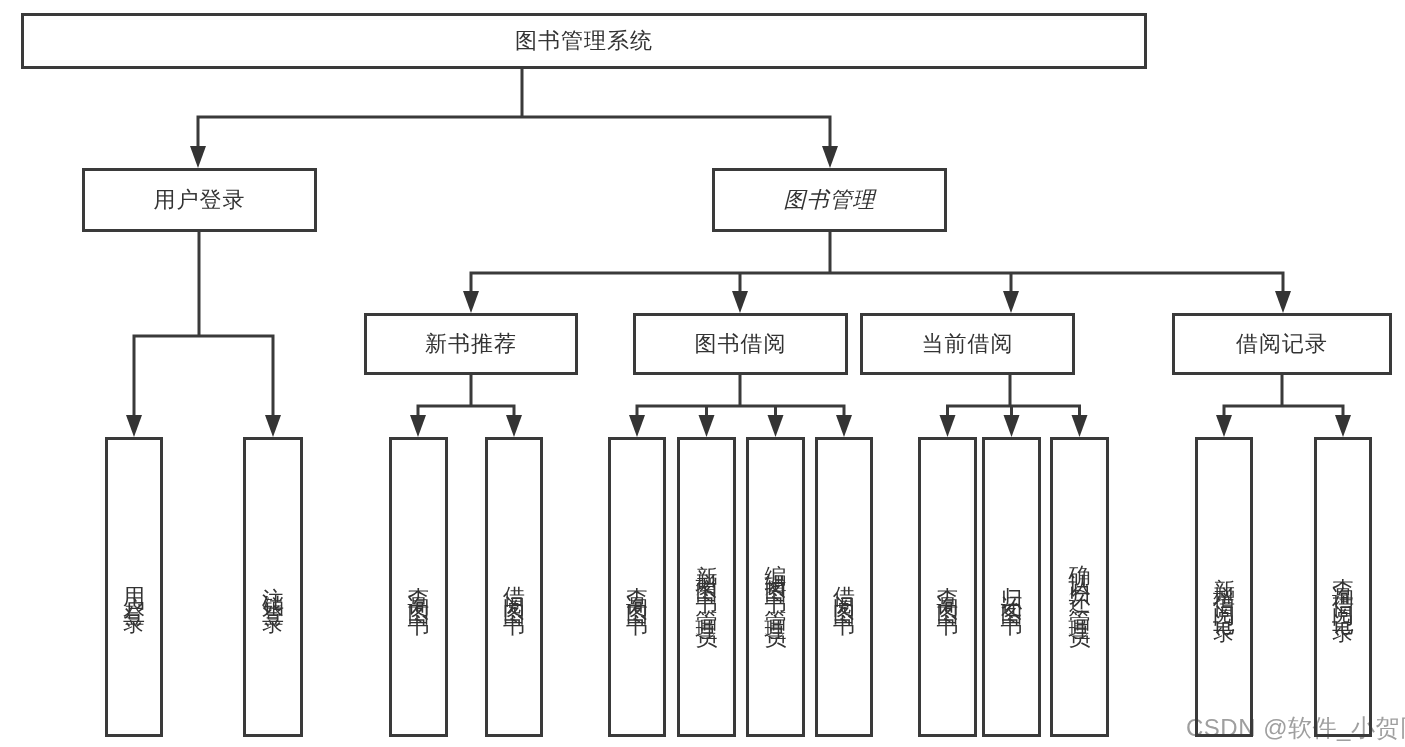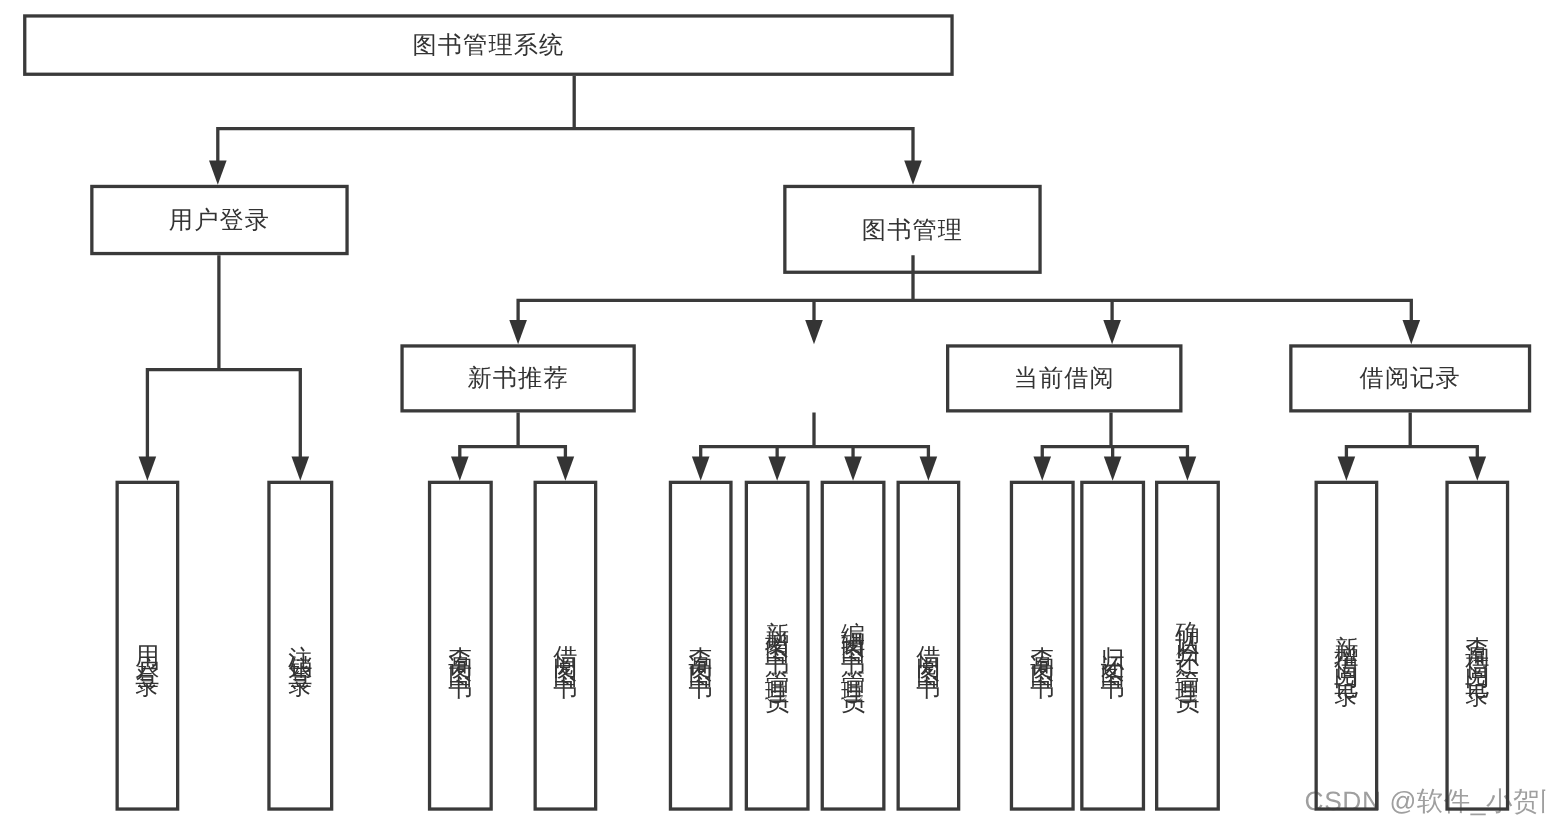--- a/index.html
+++ b/index.html
@@ -90,33 +90,36 @@
       <polygon points="767.5,415 783.5,415 775.5,437"></polygon>
       <polygon points="836,415 852,415 844,437"></polygon>
       <polygon points="939.5,415 955.5,415 947.5,437"></polygon>
       <polygon points="1003.5,415 1019.5,415 1011.5,437"></polygon>
       <polygon points="1071.5,415 1087.5,415 1079.5,437"></polygon>
       <polygon points="1216,415 1232,415 1224,437"></polygon>
       <polygon points="1335,415 1351,415 1343,437"></polygon>
     </g>
   </svg>
 
-  <div class="node node-h" style="left:21px; top:13px; width:846px; height:56px;">
+  <div class="node node-h" style="left:21px; top:13px; width:1126px; height:56px;">
     <span>图书管理系统</span>
   </div>
 
   <div class="node node-h" style="left:82px; top:168px; width:235px; height:64px;">
     <span>用户登录</span>
   </div>
-  <div class="node node-h" style="left:712px; top:168px; width:235px; height:81px;">
+  <div class="node node-h" style="left:712px; top:168px; width:235px; height:64px;font-style:italic;">
     <span>图书管理</span>
   </div>
 
   <div class="node node-h" style="left:364px; top:313px; width:214px; height:62px;">
     <span>新书推荐</span>
+  </div>
+  <div class="node node-h" style="left:633px; top:313px; width:215px; height:62px;">
+    <span>图书借阅</span>
   </div>
   <div class="node node-h" style="left:860px; top:313px; width:215px; height:62px;">
     <span>当前借阅</span>
   </div>
   <div class="node node-h" style="left:1172px; top:313px; width:220px; height:62px;">
     <span>借阅记录</span>
   </div>
 
   <div class="node node-v" style="left:105px; top:437px; width:58px; height:300px;">
     <span class="vtext">用户登录</span>

